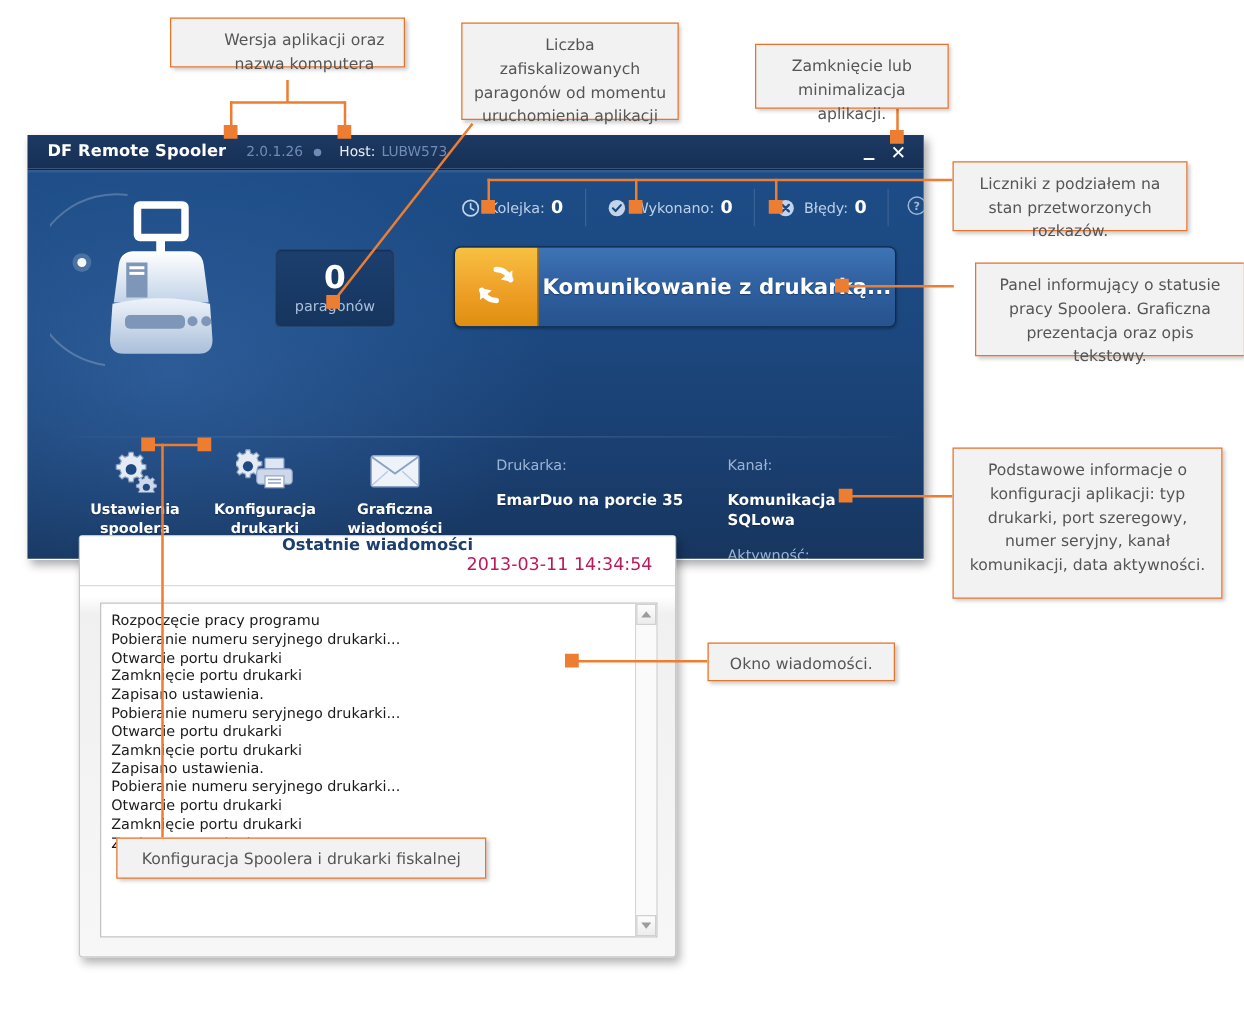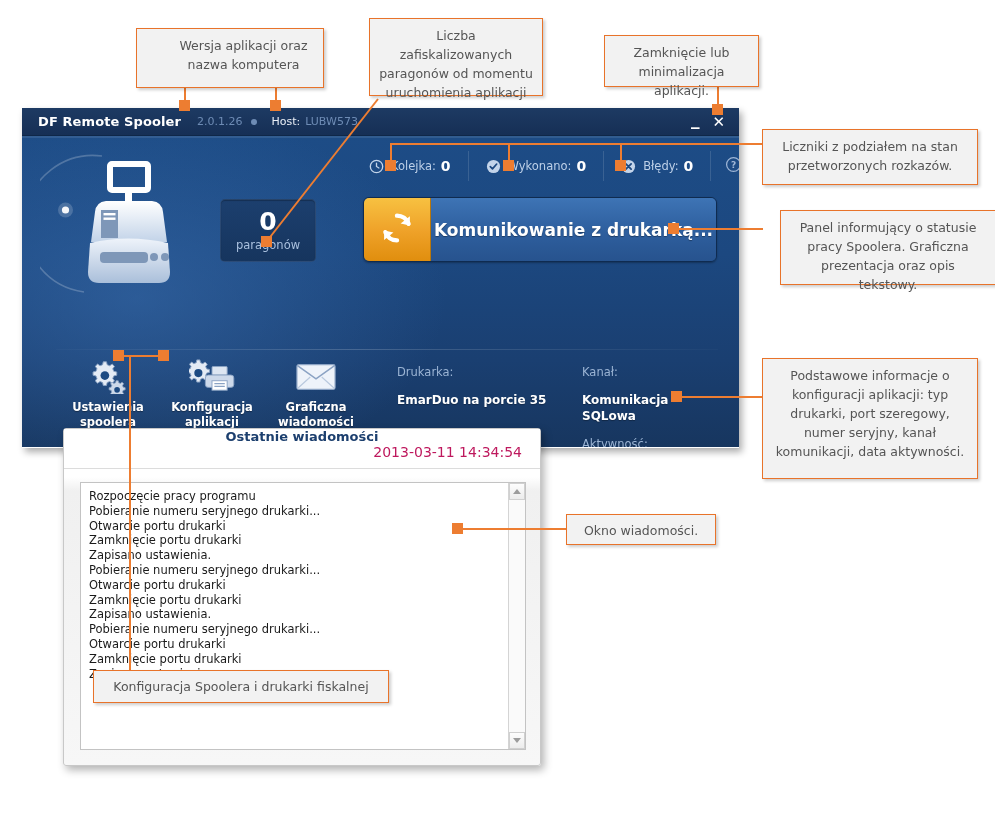--- a/index.html
+++ b/index.html
@@ -383,21 +383,21 @@
               <path d="M8 2 l3.2 0 .6 2.9 2.5 1.1 2.4-1.7 2.3 2.3 -1.7 2.4 1.1 2.5 2.9 .6 0 3.2 -2.9 .6 -1.1 2.5 1.7 2.4 -2.3 2.3 -2.4-1.7 -2.5 1.1 -.6 2.9 -3.2 0 -.6-2.9 -2.5-1.1 -2.4 1.7 -2.3-2.3 1.7-2.4 -1.1-2.5 -2.9-.6 0-3.2 2.9-.6 1.1-2.5 -1.7-2.4 2.3-2.3 2.4 1.7 2.5-1.1 Z"></path>
               <circle cx="9.6" cy="15.9" r="4.3" fill="#1d4a82" stroke="none"></circle>
             </g>
             <rect x="24" y="9" width="16" height="9" rx="1" fill="#dde6f2" stroke="#8ba3c4" stroke-width="1"></rect>
             <path d="M20 18 h24 a3 3 0 0 1 3 3 v7 a3 3 0 0 1 -3 3 h-24 a3 3 0 0 1 -3 -3 v-7 a3 3 0 0 1 3 -3 Z" fill="#cdd9ea" stroke="#8ba3c4" stroke-width="1"></path>
             <rect x="24" y="24" width="16" height="10" fill="#ffffff" stroke="#8ba3c4" stroke-width="1"></rect>
             <path d="M26.5 27 h11 M26.5 30 h11" stroke="#8ba3c4" stroke-width="1.2"></path>
           </svg>
         </span>
         <span class="tool-label">
-          <span>Konfiguracja</span><br><span>aplikacji</span>
+          <span>Konfiguracja</span><br><span>drukarki</span>
         </span>
       </div>
 
       <div class="tool-btn">
         <span class="tool-ico">
           <svg width="42" height="34" viewBox="0 0 44 32">
             <rect x="2" y="3" width="40" height="26" rx="2" fill="#eef3fa" stroke="#8ba3c4" stroke-width="1.2"></rect>
             <path d="M2.6 4 L22 18 L41.4 4" fill="none" stroke="#8ba3c4" stroke-width="1.6"></path>
             <path d="M2.6 28 L16 16 M41.4 28 L28 16" fill="none" stroke="#b9c9de" stroke-width="1.2"></path>
           </svg>
@@ -486,27 +486,27 @@
 <div class="dot" style="left:671px; top:391px;"></div>
 
 <div class="conn conn-h" style="left:462px; top:528px; width:104px;"></div>
 <div class="dot" style="left:452px; top:523px;"></div>
 
 <div class="conn conn-h" style="left:118px; top:355px; width:45px;"></div>
 <div class="conn conn-v" style="left:129px; top:355px; height:315px;"></div>
 <div class="dot" style="left:113px; top:350px;"></div>
 <div class="dot" style="left:158px; top:350px;"></div>
 
-<div class="callout" style="left:136px; top:28px; width:188px; height:60px;padding-left:36px;">Wersja aplikacji oraz nazwa komputera</div>
+<div class="callout" style="left:136px; top:14px; width:188px; height:40px;padding-left:36px;">Wersja aplikacji oraz nazwa komputera</div>
 
 <div class="callout" style="left:369px; top:18px; width:174px; height:78px;">Liczba zafiskalizowanych paragonów od momentu uruchomienia aplikacji</div>
 
 <div class="callout" style="left:604px; top:35px; width:155px; height:52px;">Zamknięcie lub minimalizacja aplikacji.</div>
 
-<div class="callout" style="left:762px; top:129px; width:216px; height:56px;">Liczniki z podziałem na stan przetworzonych rozkazów.</div>
+<div class="callout" style="left:762px; top:129px; width:188px; height:56px;">Liczniki z podziałem na stan przetworzonych rozkazów.</div>
 
 <div class="callout" style="left:780px; top:210px; width:216px; height:75px;">Panel informujący o statusie pracy Spoolera. Graficzna prezentacja oraz opis tekstowy.</div>
 
 <div class="callout" style="left:762px; top:358px; width:216px; height:121px;">Podstawowe informacje o konfiguracji aplikacji: typ drukarki, port szeregowy, numer seryjny, kanał komunikacji, data aktywności.</div>
 
 <div class="callout" style="left:566px; top:514px; width:150px; height:31px; line-height:17px;">Okno wiadomości.</div>
 
 <div class="callout" style="left:93px; top:670px; width:296px; height:33px; line-height:18px;">Konfiguracja Spoolera i drukarki fiskalnej</div>
 
 </body></html>

